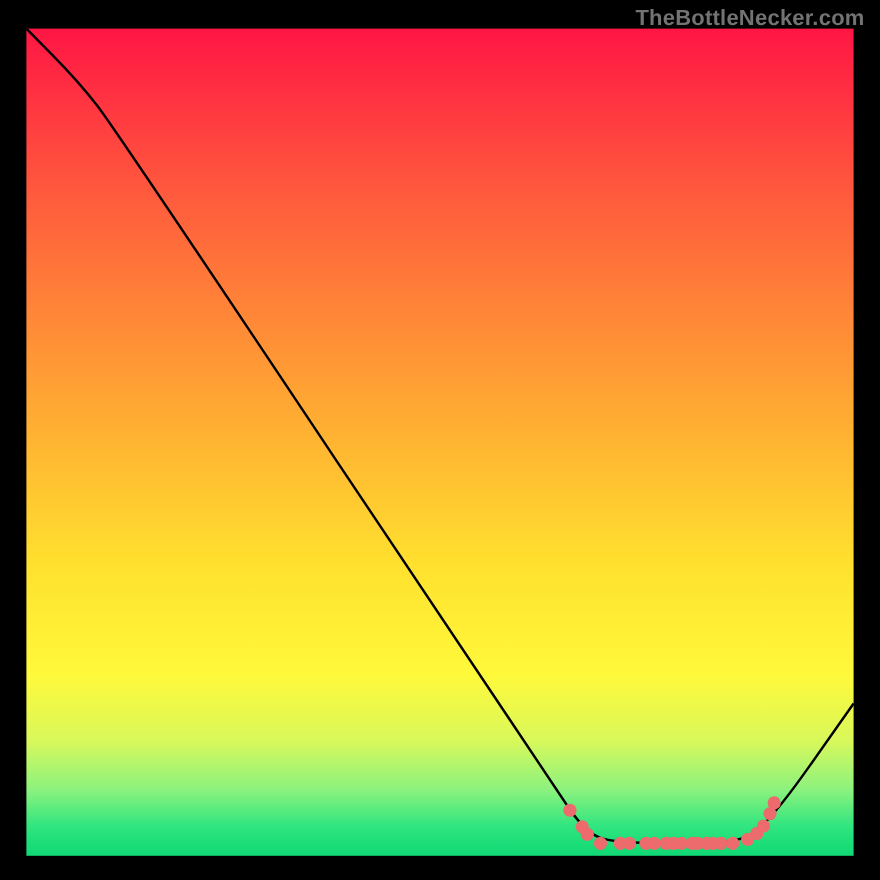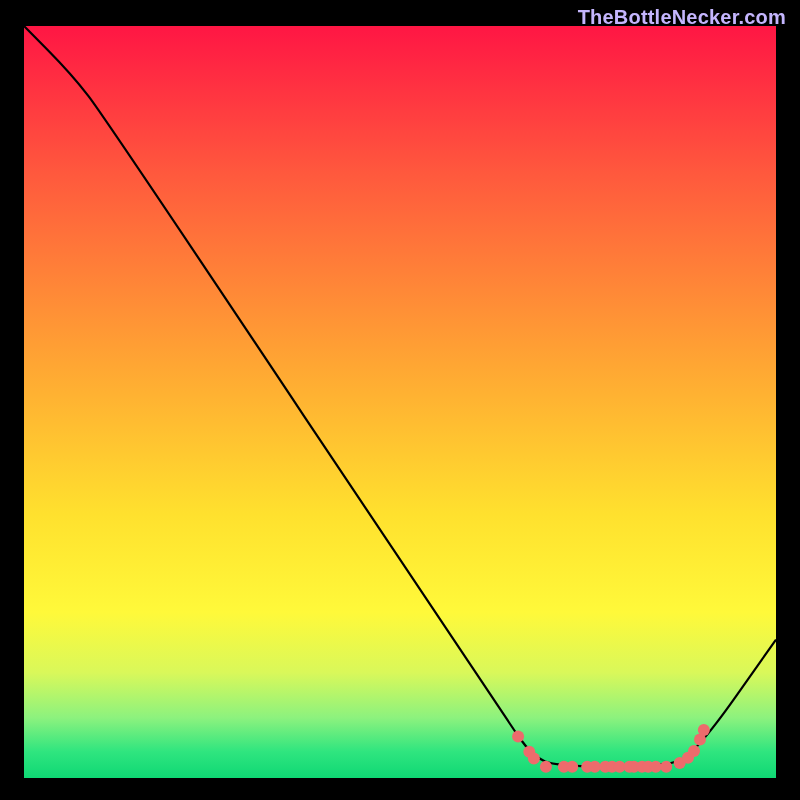--- a/index.html
+++ b/index.html
@@ -21,21 +21,21 @@
     left: 0;
     top: 0;
   }
   .watermark {
     position: absolute;
     top: 6px;
     right: 14px;
     font-family: Arial, Helvetica, sans-serif;
     font-size: 20px;
     font-weight: 600;
-    color: #c4b5fd;
+    color: #737373;
     letter-spacing: 0.2px;
     user-select: none;
   }
 </style>
 </head>
 <body>
 
 <div class="stage">
   <svg width="800" height="800" viewBox="0 0 800 800">
     <defs>

